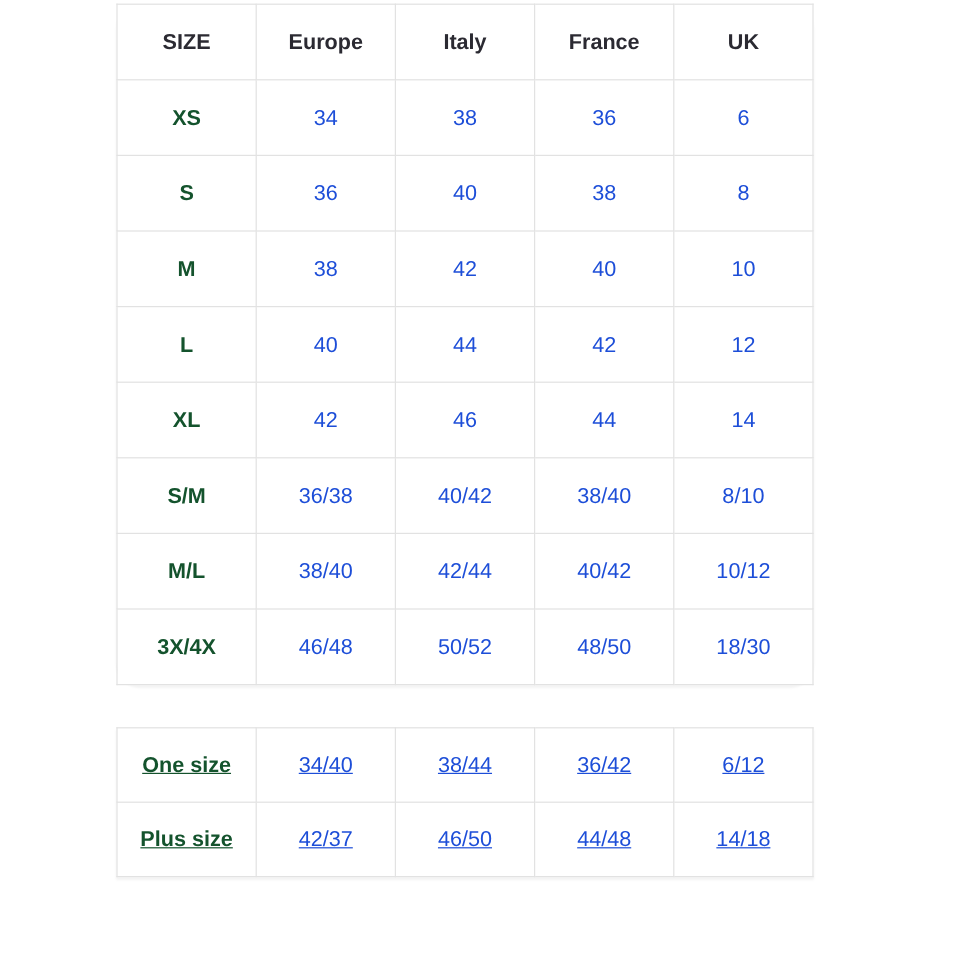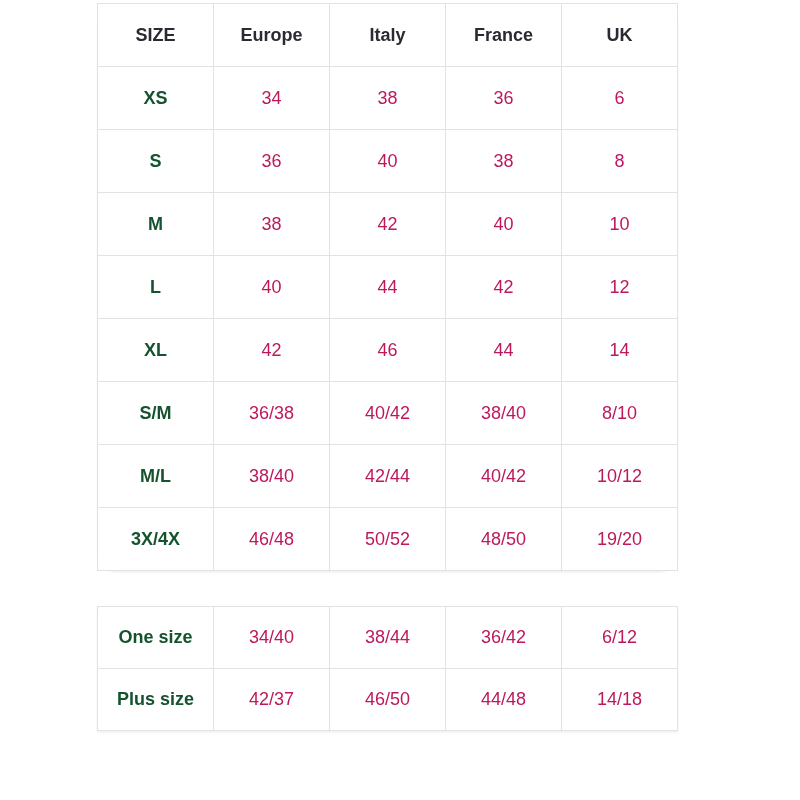--- a/index.html
+++ b/index.html
@@ -35,32 +35,33 @@
     font-size: 18px;
     padding: 0;
     background: #ffffff;
   }
   table.size-chart th {
     font-weight: bold;
     color: #2b2a32;
   }
   table.size-chart td {
     font-weight: normal;
-    color: #be185d;
+    color: #1d4ed8;
   }
   table.size-chart td.size-label {
     font-weight: bold;
     color: #14532d;
   }
   #main-size-table {
     margin-bottom: 35px;
     border-radius: 20px;
   }
   #extra-size-table td {
     height: 62px;
+    text-decoration: underline;
   }
 </style>
 </head>
 <body>
 
 <div class="page">
 
   <table class="size-chart" id="main-size-table">
     <thead>
       <tr>
@@ -119,21 +120,21 @@
           <td>38/40</td>
           <td>42/44</td>
           <td>40/42</td>
           <td>10/12</td>
         </tr>
         <tr>
           <td class="size-label">3X/4X</td>
           <td>46/48</td>
           <td>50/52</td>
           <td>48/50</td>
-          <td>19/20</td>
+          <td>18/30</td>
         </tr>
       </tbody>
   </table>
 
   <table class="size-chart" id="extra-size-table">
     <tbody>
         <tr>
           <td class="size-label">One size</td>
           <td>34/40</td>
           <td>38/44</td>

